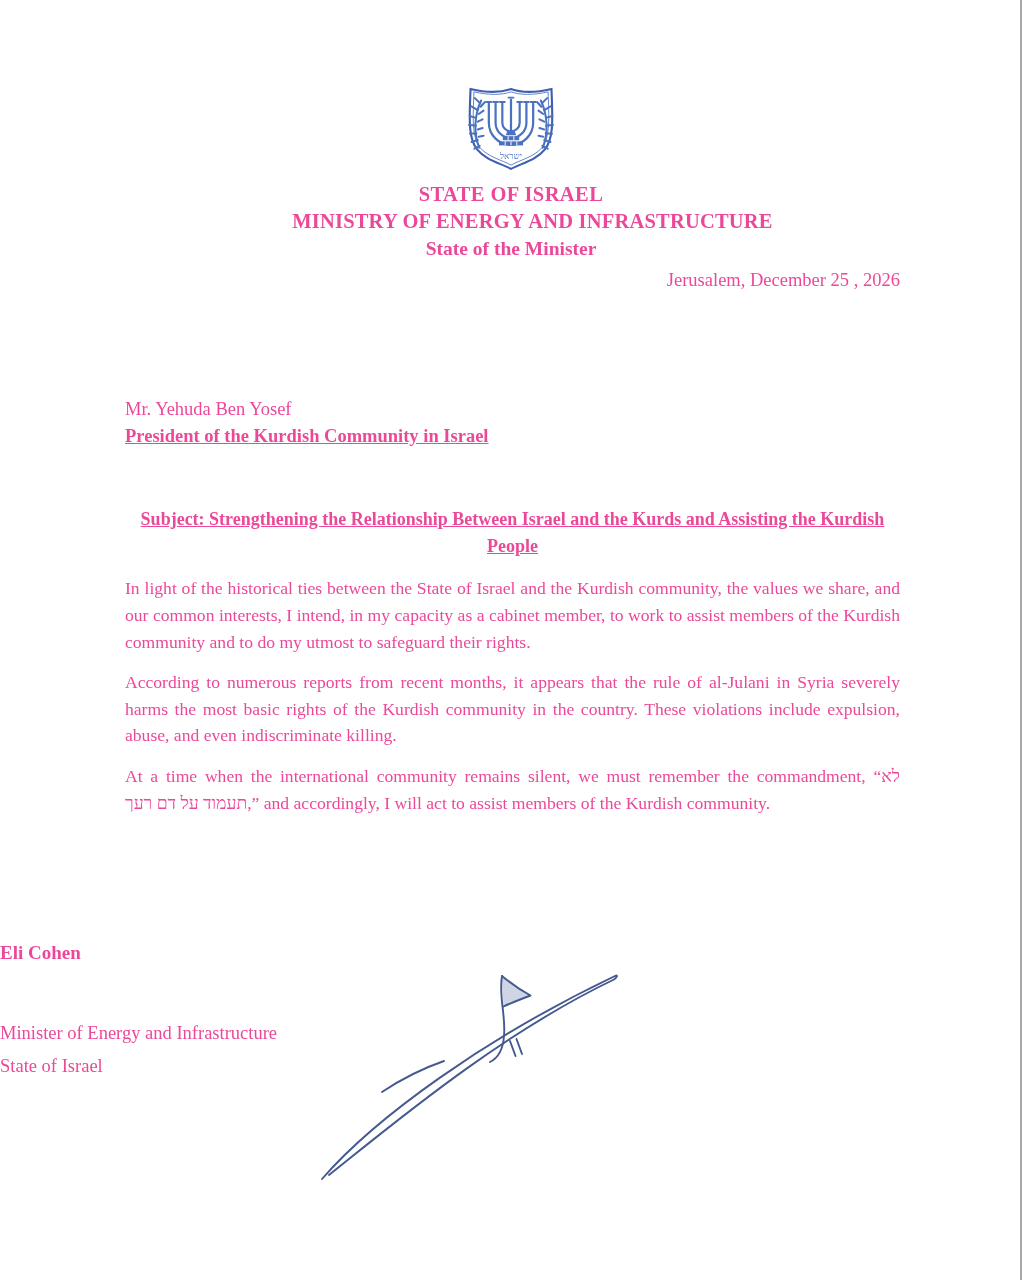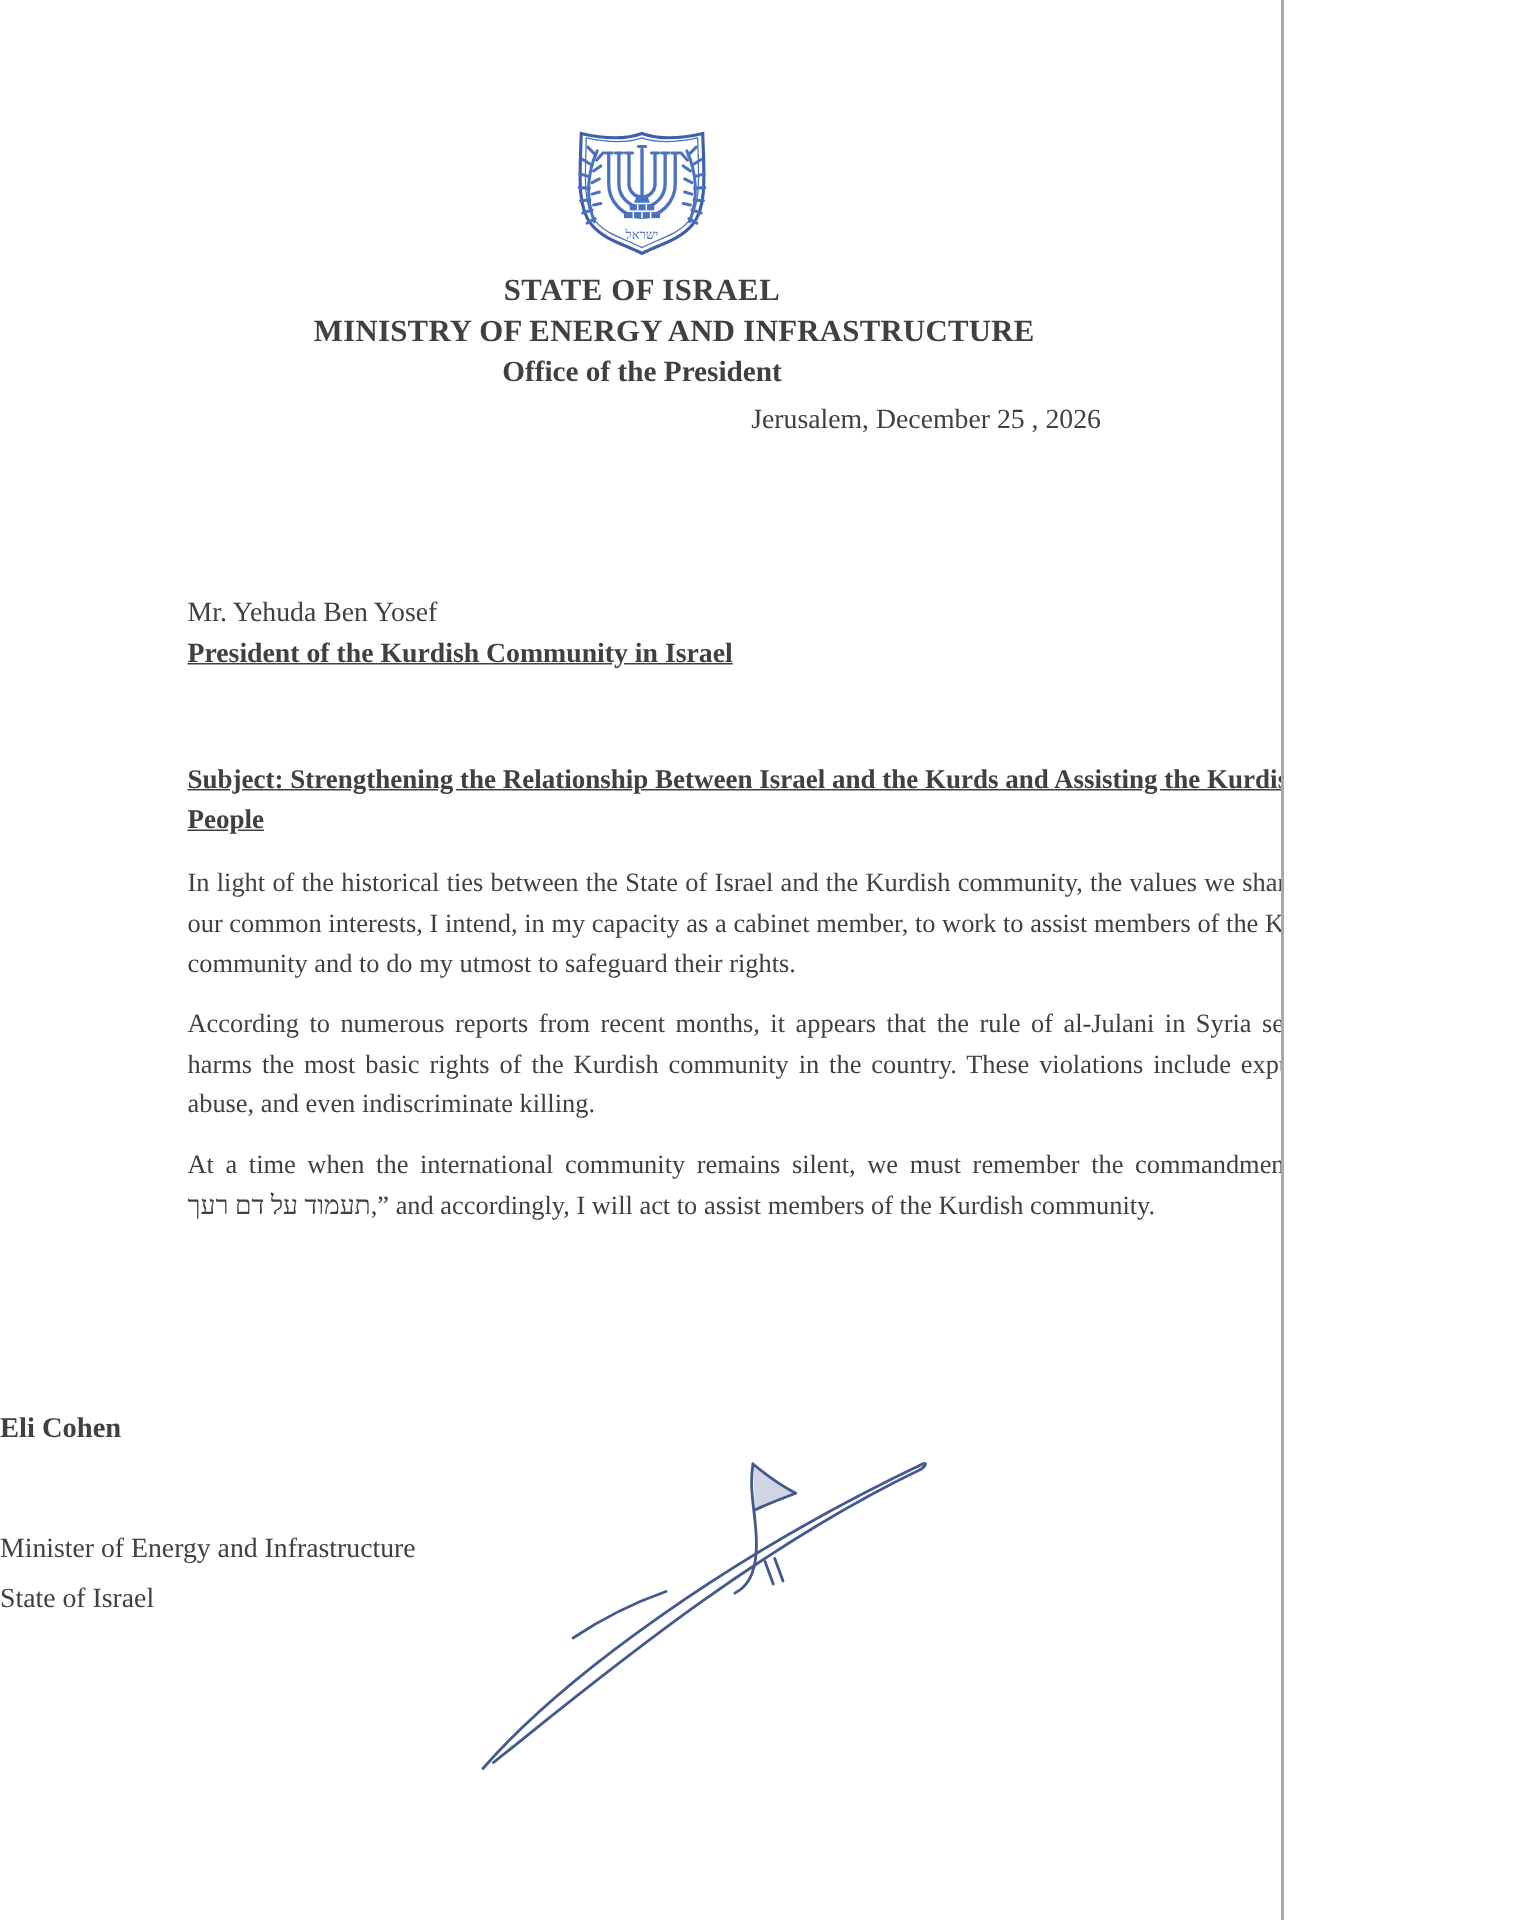--- a/index.html
+++ b/index.html
@@ -1,23 +1,23 @@
 <!DOCTYPE html>
 <html><head>
 <meta charset="utf-8">
 <title>Letter</title>
 <style>
   html, body { margin: 0; padding: 0; background: #ffffff; }
   .page {
     position: relative;
-    width: 856px;
+    width: 1022px;
     height: 1280px;
     background: #ffffff;
     font-family: "Liberation Serif", "DejaVu Serif", serif;
-    color: #404040;
+    color: #ec4899;
     overflow: hidden;
   }
   .edge-right {
     position: absolute; top: 0; right: 0;
     width: 2px; height: 100%;
     background: #a9a9a9;
   }
   
   .letterhead {
     position: absolute; top: 84px; left: 0;
@@ -34,21 +34,21 @@
   }
   
   .recipient {
     position: absolute; top: 396px; left: 125px;
     font-size: 18.5px; line-height: 27px;
   }
   .recipient-title { text-decoration: underline; font-weight: bold; }
   
   .subject {
     position: absolute; top: 506px; left: 125px; width: 775px;
-    text-align: left; font-weight: bold; font-size: 18px; line-height: 27px;
+    text-align: center; font-weight: bold; font-size: 18px; line-height: 27px;
   }
   .subject-text { text-decoration: underline; }
   
   .body-text {
     position: absolute; top: 575px; left: 125px; width: 775px;
     font-size: 17.6px; line-height: 26.8px; text-align: justify;
   }
   .body-text p { margin: 0 0 13.5px 0; }
   
   .closing {
@@ -128,21 +128,21 @@
             <path d="M 88.5 31 L 83.5 27.5"></path>
           <path d="M 89.5 39 L 84.5 36.5"></path>
             <path d="M 89.5 47 L 84.5 45.5"></path>
           <path d="M 88.5 54.5 L 83.5 53.5"></path>
         </g>
         <text x="55" y="78" text-anchor="middle" font-size="9" fill="#4a72c0">ישראל</text>
       </svg>
     </div>
     <div class="org-line1">STATE OF ISRAEL</div>
     <div class="org-line2">MINISTRY OF ENERGY AND INFRASTRUCTURE</div>
-    <div class="org-line3">Office of the President</div>
+    <div class="org-line3">State of the Minister</div>
   </div>
 
   <div class="dateline">Jerusalem, December 25 , 2026</div>
 
   <div class="recipient">
     <div class="recipient-name">Mr. Yehuda Ben Yosef</div>
     <div class="recipient-title">President of the Kurdish Community in Israel</div>
   </div>
 
   <div class="subject">

